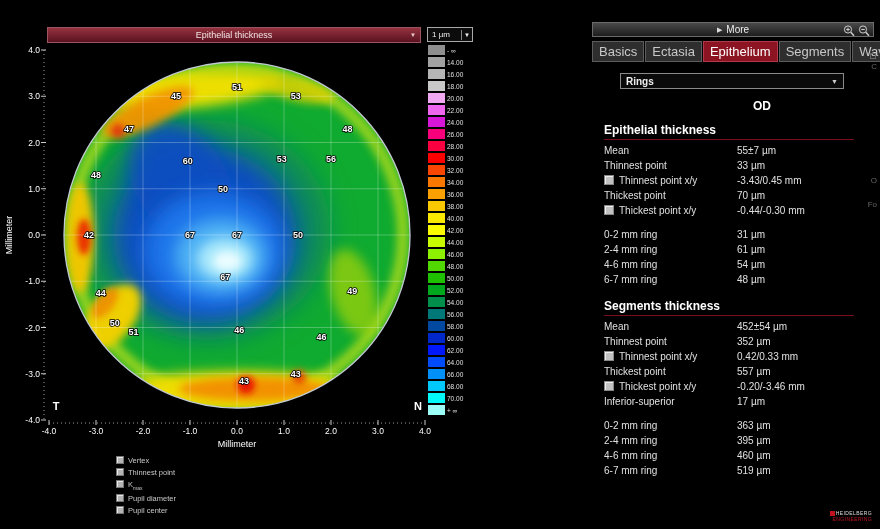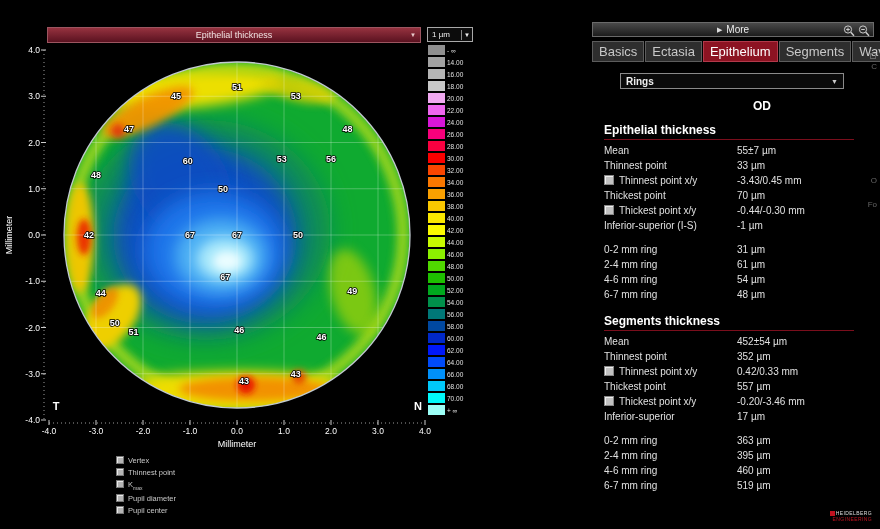--- a/index.html
+++ b/index.html
@@ -408,24 +408,20 @@
           </div>
           <div class="row">
             <span class="lab">Thickest point</span>
             <span class="val">70 µm</span>
           </div>
           <div class="row">
             <span class="cb"></span>
             <span class="lab">Thickest point x/y</span>
             <span class="val">-0.44/-0.30 mm</span>
           </div>
-          <div class="row">
-            <span class="lab">Inferior-superior (I-S)</span>
-            <span class="val">-1 µm</span>
-          </div>
           <div class="ringrows">
             <div class="row">
               <span class="lab">0-2 mm ring</span>
               <span class="val">31 µm</span>
             </div>
             <div class="row">
               <span class="lab">2-4 mm ring</span>
               <span class="val">61 µm</span>
             </div>
             <div class="row">

